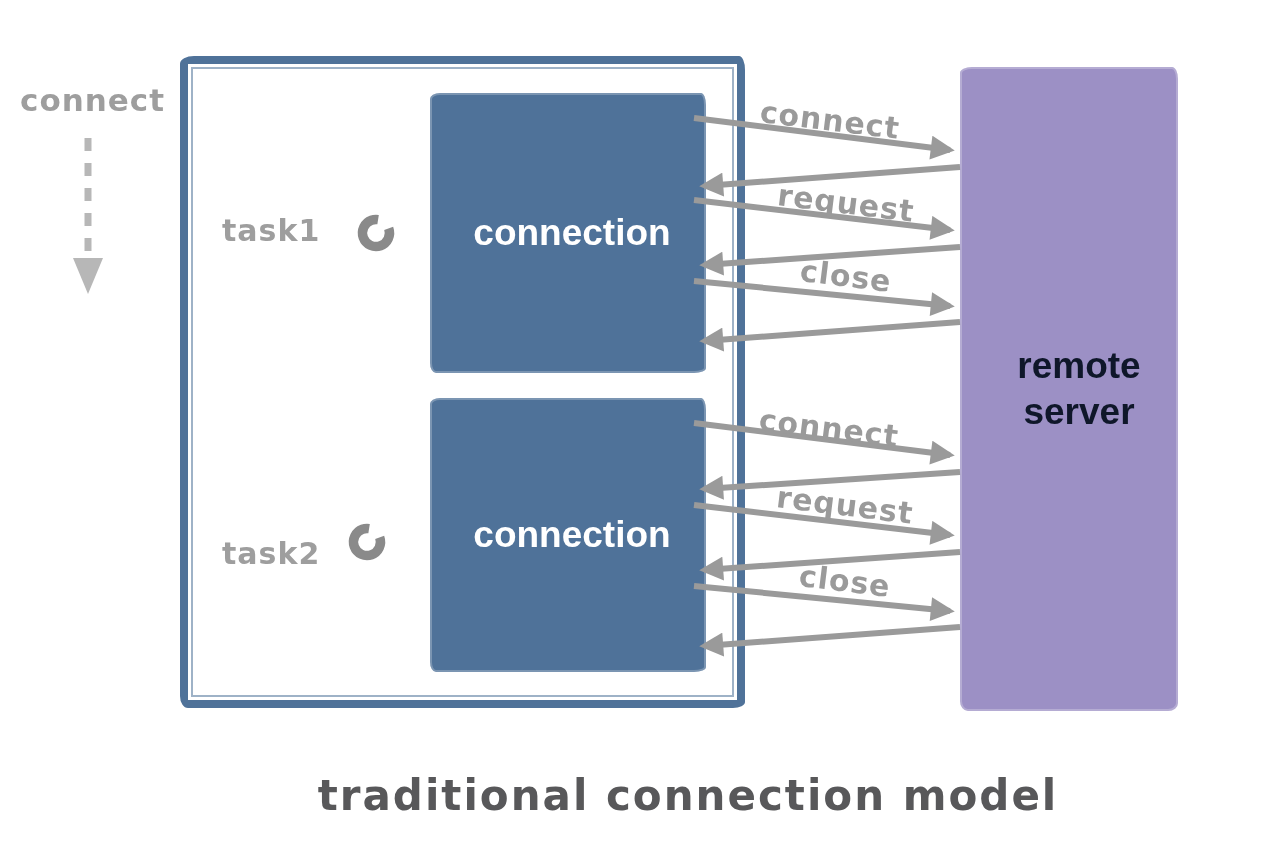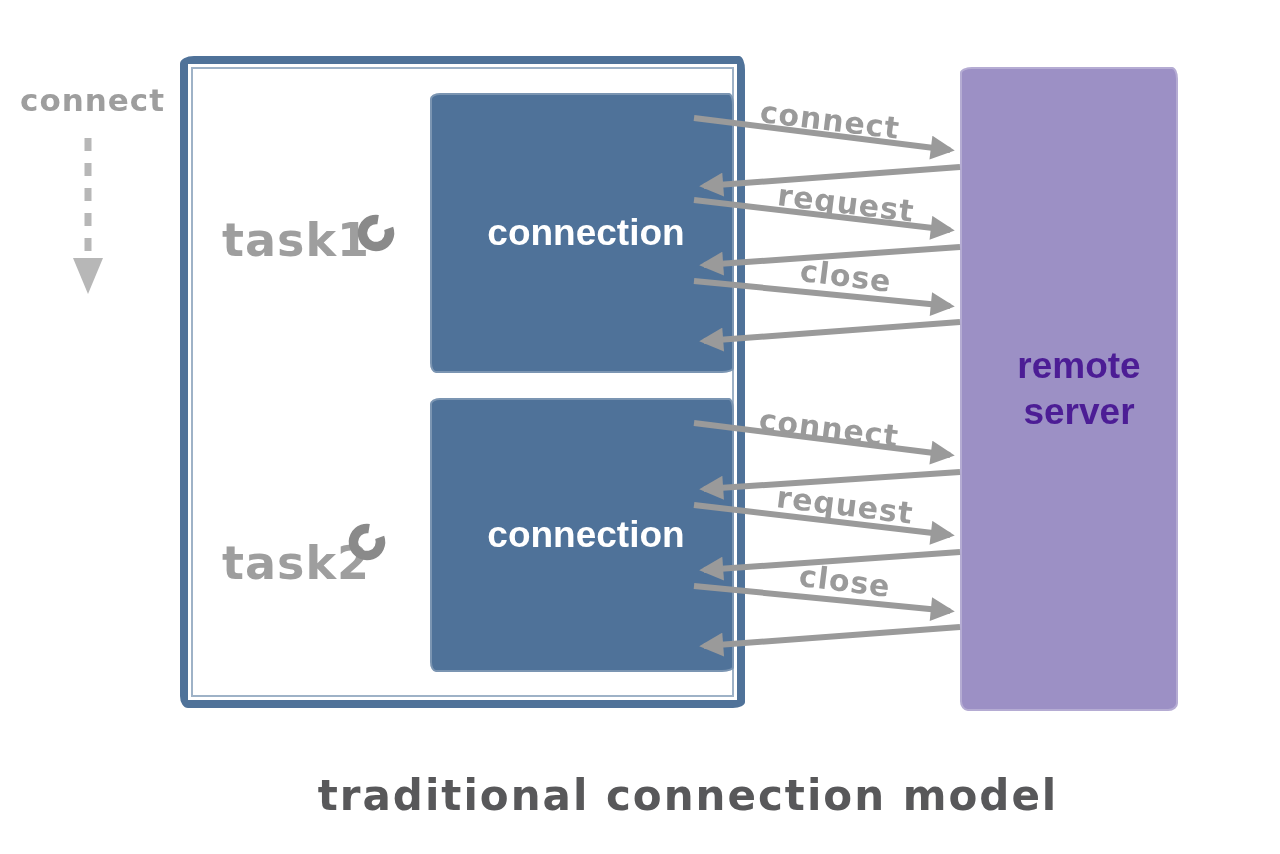--- a/index.html
+++ b/index.html
@@ -21,46 +21,46 @@
 
   .timeline-arrow{position:absolute;left:60px;top:130px;}
 
   .outer-box{
     position:absolute;left:180px;top:56px;width:565px;height:652px;
     border:8px solid var(--box_blue);
     border-radius:14px 6px 12px 8px / 8px 14px 6px 12px;
     box-shadow: inset 0 0 0 3px #ffffff, inset 0 0 0 5px rgba(79,114,153,.55);
   }
 
-  .task-name{position:absolute;font-size:46px;text-align:right;}
+  .task-name{position:absolute;font-size:30px;text-align:right;}
   .task-name.t1{left:222px;top:213px;}
   .task-name.t2{left:222px;top:536px;}
 
   .spinner{position:absolute;}
   .spinner.s1{left:354px;top:211px;}
   .spinner.s2{left:345px;top:520px;}
 
   .conn-box{
-    position:absolute;left:430px;width:304px;
+    position:absolute;left:430px;width:276px;
     background:var(--box_blue);
     border-radius:10px 5px 12px 6px / 6px 12px 5px 10px;
     box-shadow: inset 0 0 0 2px rgba(255,255,255,.25);
     display:flex;align-items:center;justify-content:center;
     color:#ffffff;font-family:"Liberation Sans",sans-serif;font-weight:700;font-size:37px;padding-left:8px;
   }
   .conn-box.c1{top:93px;height:280px;}
   .conn-box.c2{top:398px;height:274px;}
 
   .server-box{
     position:absolute;left:960px;top:67px;width:218px;height:644px;
     background:var(--server_purple);
     border-radius:12px 6px 10px 8px / 6px 12px 8px 10px;
     box-shadow: inset 0 0 0 2px rgba(255,255,255,.25);
     display:flex;align-items:center;justify-content:center;text-align:center;
-    color:#4c1d95;font-family:"Liberation Sans",sans-serif;font-weight:700;font-size:37px;line-height:1.25;padding-left:20px;
+    color:#0f172a;font-family:"Liberation Sans",sans-serif;font-weight:700;font-size:37px;line-height:1.25;padding-left:20px;
   }
   .server-box .server-text{width:160px;}
 
   .arrows-layer{position:absolute;left:0;top:0;width:1280px;height:854px;pointer-events:none;z-index:5;}
 
   .msg-label{
     position:absolute;z-index:6;font-size:30px;font-weight:700;color:var(--arrow_gray);
     letter-spacing:1px;transform:translate(-50%,-50%) rotate(7deg);white-space:nowrap;
   }
 

